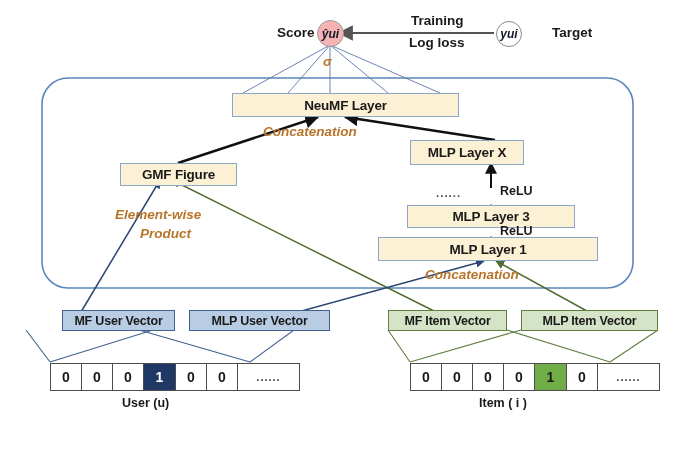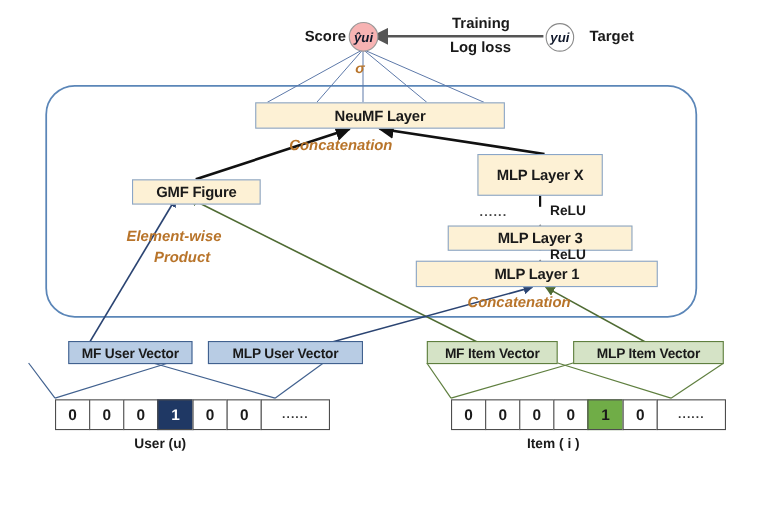--- a/index.html
+++ b/index.html
@@ -85,27 +85,27 @@
   </svg>
 
   <div class="lbl" style="left:277px;top:25px;font-size:13.5px;">Score</div>
   <div class="circ score-circ" style="left:317px;top:20px;width:27px;height:27px;">ŷui</div>
   <div class="lbl-orange" style="left:323px;top:54px;font-size:13px;">σ</div>
 
   <div class="lbl" style="left:411px;top:13px;font-size:13.5px;">Training</div>
   <div class="lbl" style="left:409px;top:35px;font-size:13.5px;">Log loss</div>
 
   <div class="circ target-circ" style="left:496px;top:21px;width:26px;height:26px;">yui</div>
-  <div class="lbl" style="left:536px;top:25px;font-size:13.5px;">Target</div>
+  <div class="lbl" style="left:552px;top:25px;font-size:13.5px;">Target</div>
 
   <div class="box layerbox" style="left:232px;top:93px;width:227px;height:24px;">NeuMF Layer</div>
 
   <div class="box layerbox" style="left:120px;top:163px;width:117px;height:23px;">GMF Figure</div>
 
-  <div class="box layerbox" style="left:434px;top:140px;width:114px;height:38px;">MLP Layer X</div>
+  <div class="box layerbox" style="left:410px;top:140px;width:114px;height:25px;">MLP Layer X</div>
 
   <div class="box layerbox" style="left:407px;top:205px;width:168px;height:23px;">MLP Layer 3</div>
 
   <div class="box layerbox" style="left:378px;top:237px;width:220px;height:24px;">MLP Layer 1</div>
 
   <div class="lbl-orange" style="left:263px;top:124px;font-size:13.5px;">Concatenation</div>
   <div class="lbl-orange" style="left:425px;top:267px;font-size:13.5px;">Concatenation</div>
   <div class="lbl-orange" style="left:115px;top:207px;font-size:13.5px;">Element-wise</div>
   <div class="lbl-orange" style="left:140px;top:226px;font-size:13.5px;">Product</div>
 

